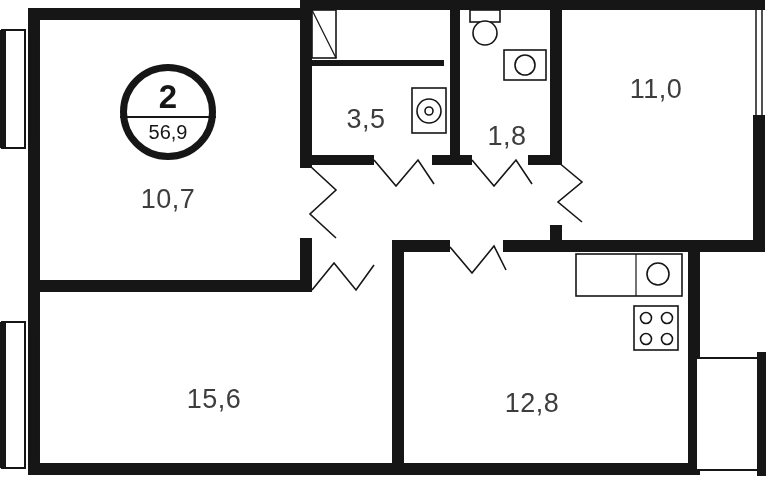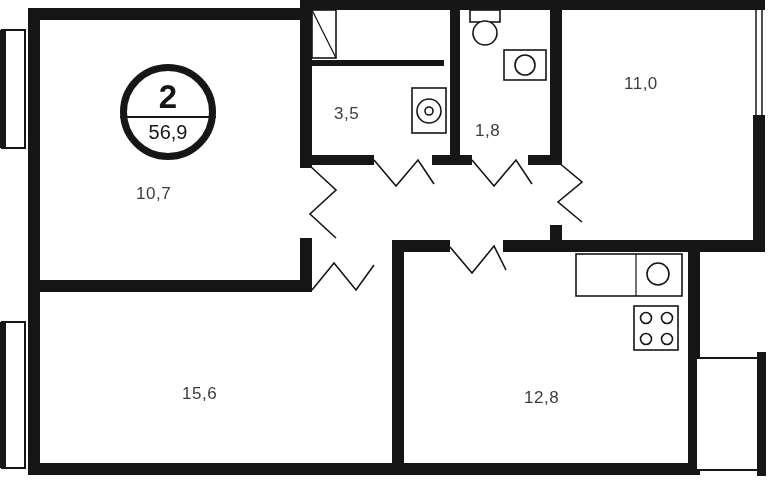--- a/index.html
+++ b/index.html
@@ -16,22 +16,22 @@
     overflow:hidden;
   }
   #plan svg{position:absolute;left:0;top:0;}
   .wall{fill:var(--wall);}
   .bay{fill:#fff;stroke:var(--wall);stroke-width:2;}
   .glass{stroke:var(--wall);stroke-width:1.5;}
   .zig{fill:none;stroke:var(--wall);stroke-width:1.6;}
   .fix{fill:#fff;stroke:var(--wall);stroke-width:1.6;}
   .thin{stroke:var(--wall);stroke-width:1.2;}
   .area-label{
-    position:absolute;width:64px;
-    font-size:17px;color:var(--label);letter-spacing:.5px;
+    position:absolute;width:64px;text-align:center;
+    font-size:27px;color:var(--label);letter-spacing:.5px;
     user-select:none;
   }
   .stamp{
     position:absolute;left:120px;top:64px;
     width:82px;height:82px;border:7px solid var(--wall);
     border-radius:50%;background:#fff;
     display:flex;flex-direction:column;align-items:center;justify-content:center;
     color:var(--wall);
   }
   .stamp-count{font-size:33px;font-weight:bold;line-height:36px;}
@@ -142,15 +142,15 @@
     <div class="stamp-count">2</div>
     <div class="stamp-line"></div>
     <div class="stamp-area">56,9</div>
   </div>
 
   <div class="area-label" style="left:136px;top:184px">10,7</div>
   <div class="area-label" style="left:334px;top:104px">3,5</div>
   <div class="area-label" style="left:475px;top:121px">1,8</div>
   <div class="area-label" style="left:624px;top:74px">11,0</div>
   <div class="area-label" style="left:182px;top:384px">15,6</div>
-  <div class="area-label" style="left:524px;top:388px">12,8</div>
+  <div class="area-label" style="left:500px;top:388px">12,8</div>
 
 </div>
 
 </body></html>

